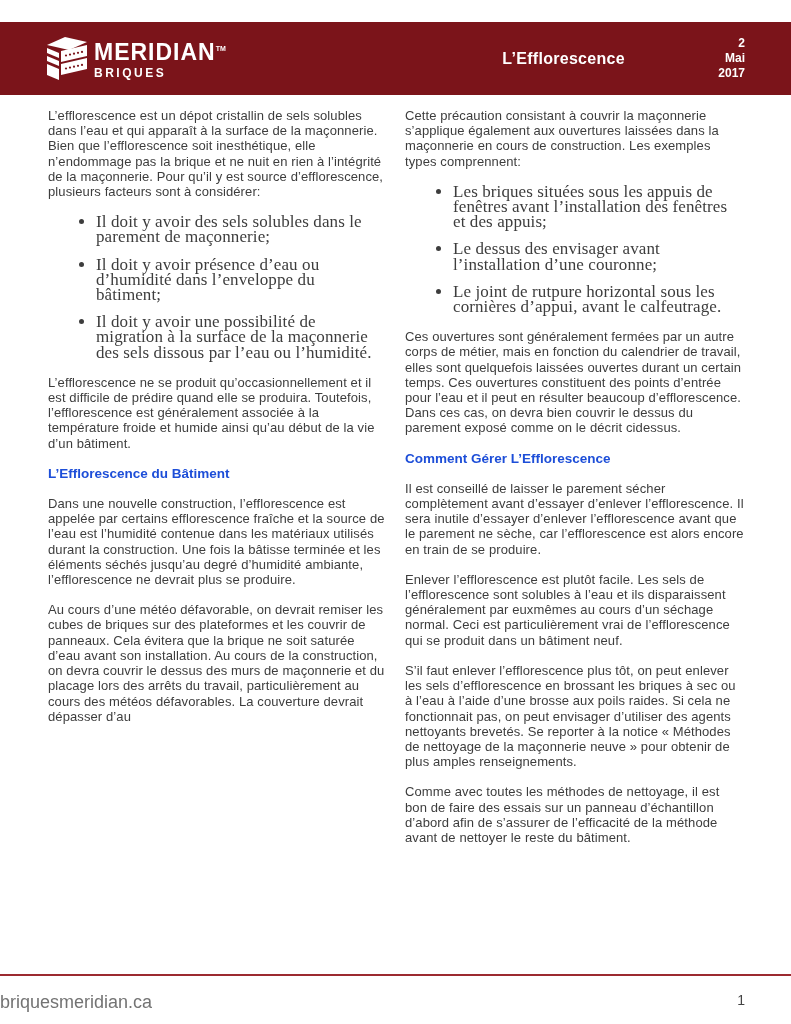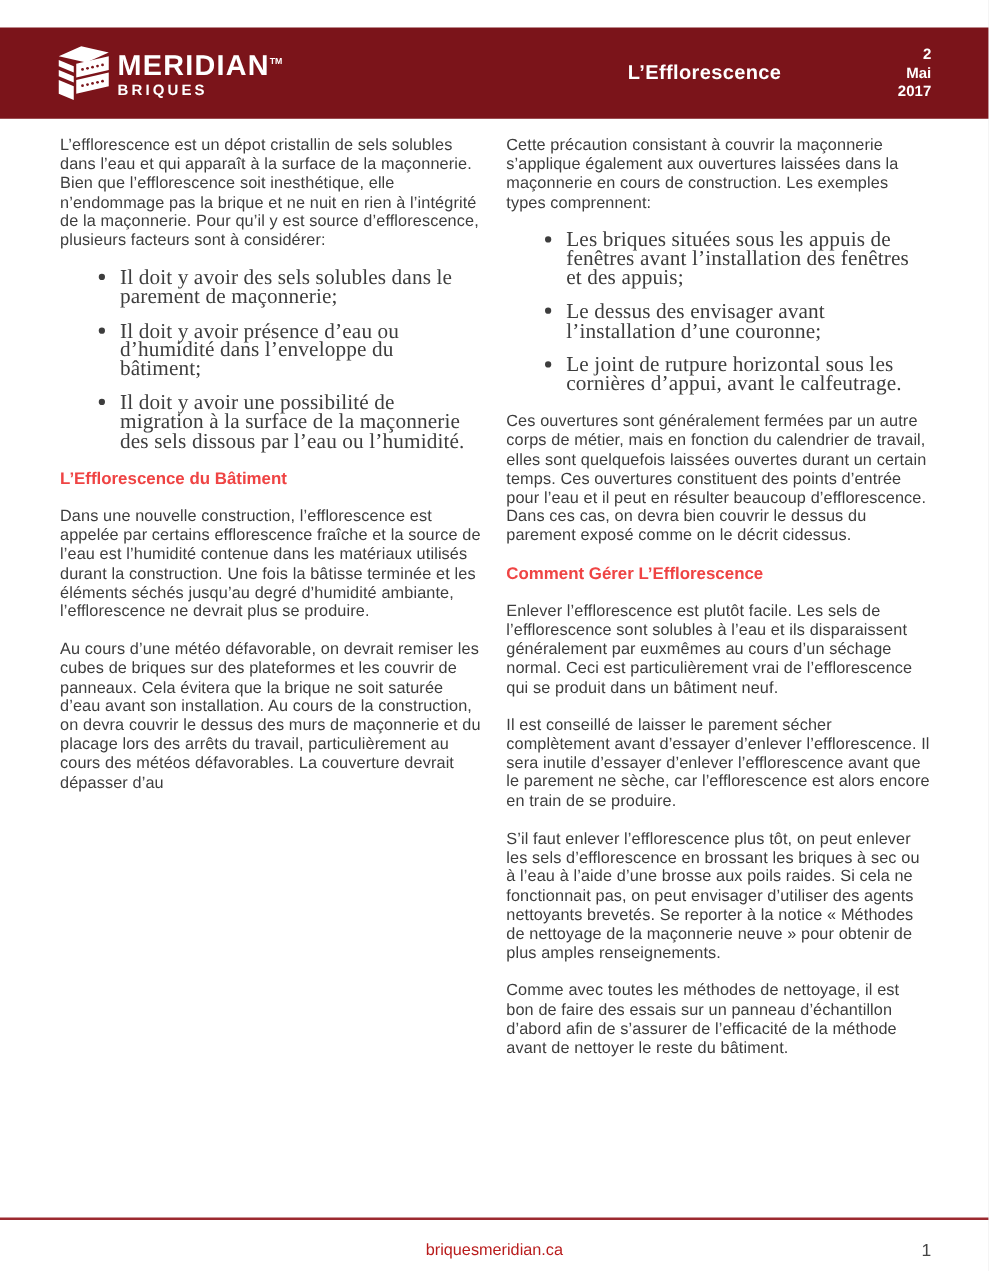--- a/index.html
+++ b/index.html
@@ -79,21 +79,21 @@
     margin: 0 0 15px 0;
     font-size: 13px;
     line-height: 15.2px;
     letter-spacing: 0.1px;
   }
   .section-heading {
     margin: 0 0 15px 0;
     font-size: 13.5px;
     line-height: 15.2px;
     font-weight: bold;
-    color: #ef4444;
+    color: #1d4ed8;
   }
   .bullet-list {
     margin: 0 0 15px 0;
     padding: 0 0 0 36px;
     list-style: disc outside;
   }
   .bullet-list li {
     font-size: 17px;
     line-height: 15.2px;
     letter-spacing: 0.1px;
@@ -108,23 +108,23 @@
     background: #9c2a30;
   }
   .footer-row {
     position: absolute;
     top: 992px; left: 0; right: 0;
     height: 20px;
   }
   .footer-link {
     position: absolute;
     left: 0; right: 0;
-    text-align: center;
-    font-size: 13px;
-    color: #b91c1c;
+    text-align: left;
+    font-size: 18px;
+    color: #737373;
     text-decoration: none;
     cursor: pointer;
   }
   .page-number {
     position: absolute;
     right: 46px;
     top: 0;
     font-size: 14px;
     color: #444444;
   }
@@ -175,35 +175,36 @@
   </div>
 
   <div class="content">
     <div class="column" id="col-left">
         <p class="body-paragraph">L’efflorescence est un dépot cristallin de sels solubles dans l’eau et qui apparaît à la surface de la maçonnerie. Bien que l’efflorescence soit inesthétique, elle n’endommage pas la brique et ne nuit en rien à l’intégrité de la maçonnerie. Pour qu’il y est source d’efflorescence, plusieurs facteurs sont à considérer:</p>
         <ul class="bullet-list">
           <li>Il doit y avoir des sels solubles dans le parement de maçonnerie;</li>
           <li>Il doit y avoir présence d’eau ou d’humidité dans l’enveloppe du bâtiment;</li>
           <li>Il doit y avoir une possibilité de migration à la surface de la maçonnerie des sels dissous par l’eau ou l’humidité.</li>
         </ul>
+        <p class="body-paragraph">L’efflorescence ne se produit qu’occasionnellement et il est difficile de prédire quand elle se produira. Toutefois, l’efflorescence est généralement associée à la température froide et humide ainsi qu’au début de la vie d’un bâtiment.</p>
         <h3 class="section-heading">L’Efflorescence du Bâtiment</h3>
         <p class="body-paragraph">Dans une nouvelle construction, l’efflorescence est appelée par certains efflorescence fraîche et la source de l’eau est l’humidité contenue dans les matériaux utilisés durant la construction. Une fois la bâtisse terminée et les éléments séchés jusqu’au degré d’humidité ambiante, l’efflorescence ne devrait plus se produire.</p>
         <p class="body-paragraph">Au cours d’une météo défavorable, on devrait remiser les cubes de briques sur des plateformes et les couvrir de panneaux. Cela évitera que la brique ne soit saturée d’eau avant son installation. Au cours de la construction, on devra couvrir le dessus des murs de maçonnerie et du placage lors des arrêts du travail, particulièrement au cours des météos défavorables. La couverture devrait dépasser d’au</p>
       </div>
     <div class="column" id="col-right">
         <p class="body-paragraph">Cette précaution consistant à couvrir la maçonnerie s’applique également aux ouvertures laissées dans la maçonnerie en cours de construction. Les exemples types comprennent:</p>
         <ul class="bullet-list">
           <li>Les briques situées sous les appuis de fenêtres avant l’installation des fenêtres et des appuis;</li>
           <li>Le dessus des envisager avant l’installation d’une couronne;</li>
           <li>Le joint de rutpure horizontal sous les cornières d’appui, avant le calfeutrage.</li>
         </ul>
         <p class="body-paragraph">Ces ouvertures sont généralement fermées par un autre corps de métier, mais en fonction du calendrier de travail, elles sont quelquefois laissées ouvertes durant un certain temps. Ces ouvertures constituent des points d’entrée pour l’eau et il peut en résulter beaucoup d’efflorescence. Dans ces cas, on devra bien couvrir le dessus du parement exposé comme on le décrit cidessus.</p>
         <h3 class="section-heading">Comment Gérer L’Efflorescence</h3>
+        <p class="body-paragraph">Il est conseillé de laisser le parement sécher complètement avant d’essayer d’enlever l’efflorescence. Il sera inutile d’essayer d’enlever l’efflorescence avant que le parement ne sèche, car l’efflorescence est alors encore en train de se produire.</p>
         <p class="body-paragraph">Enlever l’efflorescence est plutôt facile. Les sels de l’efflorescence sont solubles à l’eau et ils disparaissent généralement par euxmêmes au cours d’un séchage normal. Ceci est particulièrement vrai de l’efflorescence qui se produit dans un bâtiment neuf.</p>
-        <p class="body-paragraph">Il est conseillé de laisser le parement sécher complètement avant d’essayer d’enlever l’efflorescence. Il sera inutile d’essayer d’enlever l’efflorescence avant que le parement ne sèche, car l’efflorescence est alors encore en train de se produire.</p>
         <p class="body-paragraph">S’il faut enlever l’efflorescence plus tôt, on peut enlever les sels d’efflorescence en brossant les briques à sec ou à l’eau à l’aide d’une brosse aux poils raides. Si cela ne fonctionnait pas, on peut envisager d’utiliser des agents nettoyants brevetés. Se reporter à la notice « Méthodes de nettoyage de la maçonnerie neuve » pour obtenir de plus amples renseignements.</p>
         <p class="body-paragraph">Comme avec toutes les méthodes de nettoyage, il est bon de faire des essais sur un panneau d’échantillon d’abord afin de s’assurer de l’efficacité de la méthode avant de nettoyer le reste du bâtiment.</p>
       </div>
   </div>
 
   <div class="footer-rule"></div>
   <div class="footer-row">
     <a class="footer-link">briquesmeridian.ca</a>
     <span class="page-number">1</span>
   </div>

